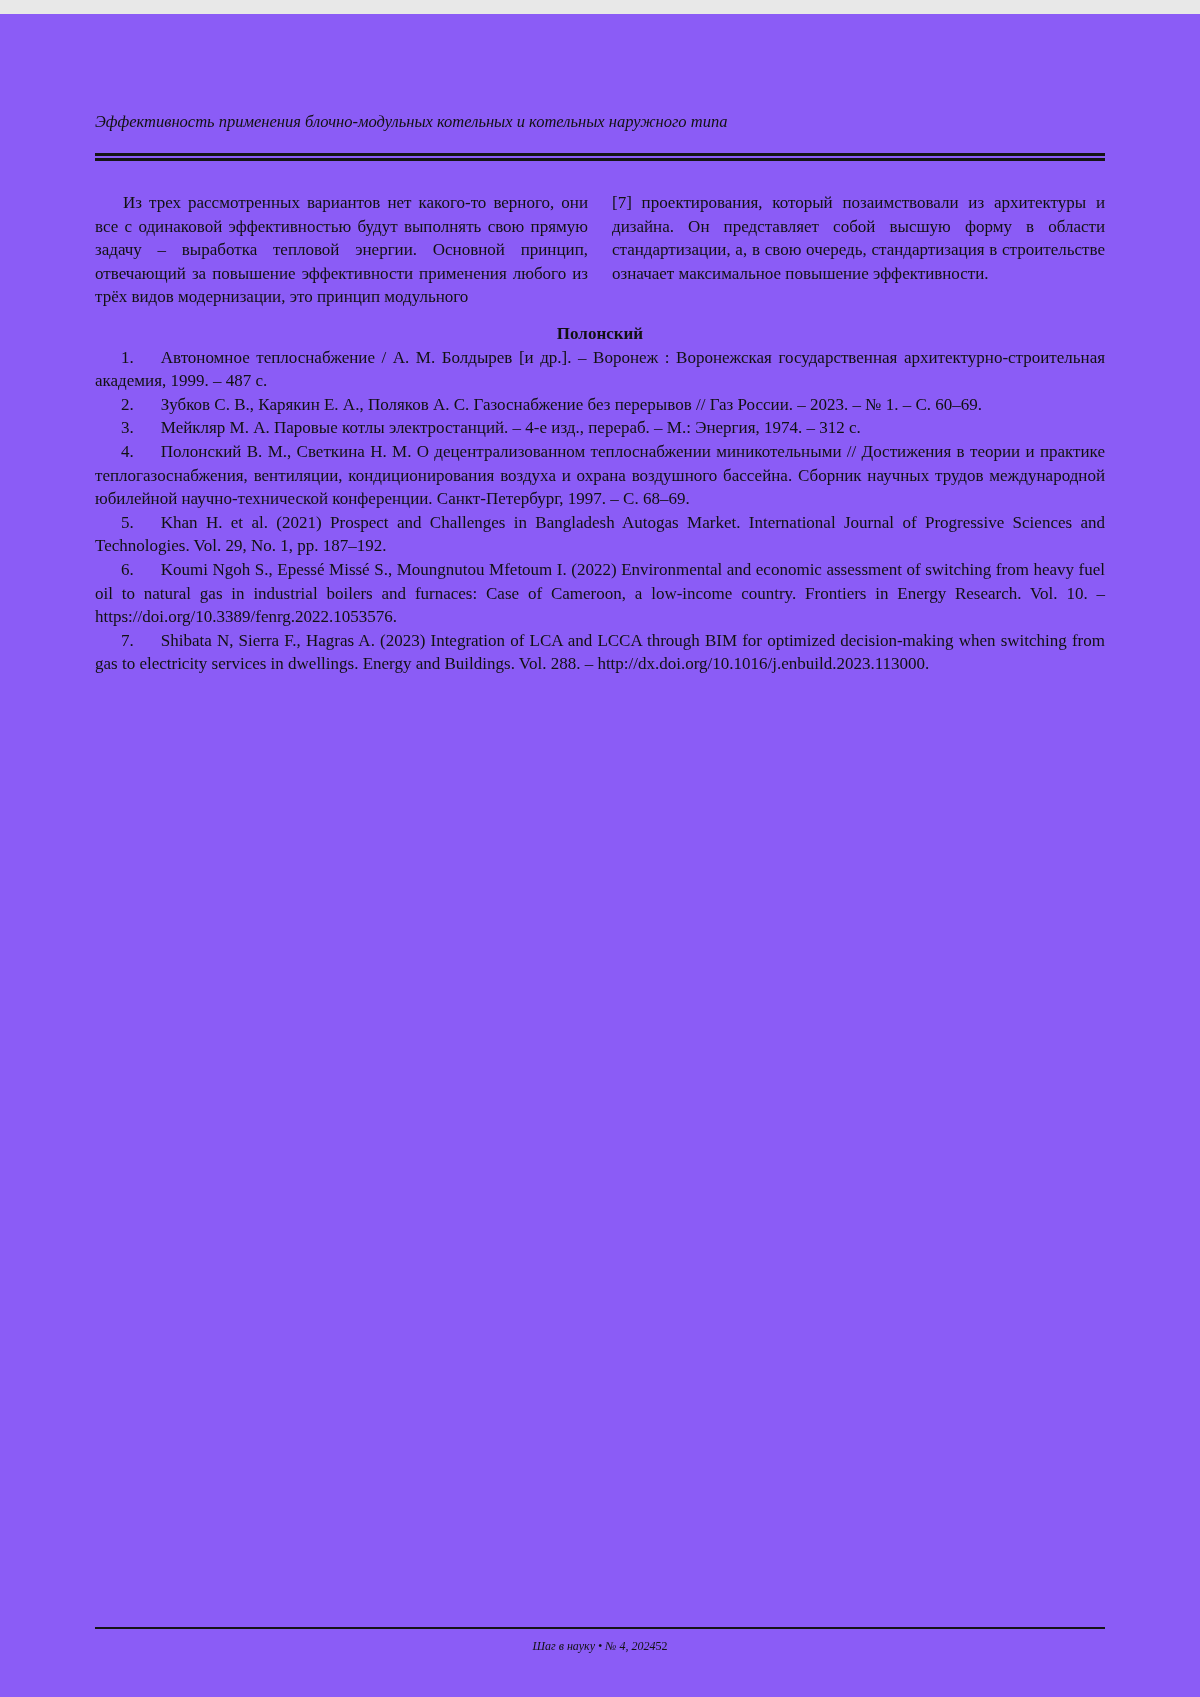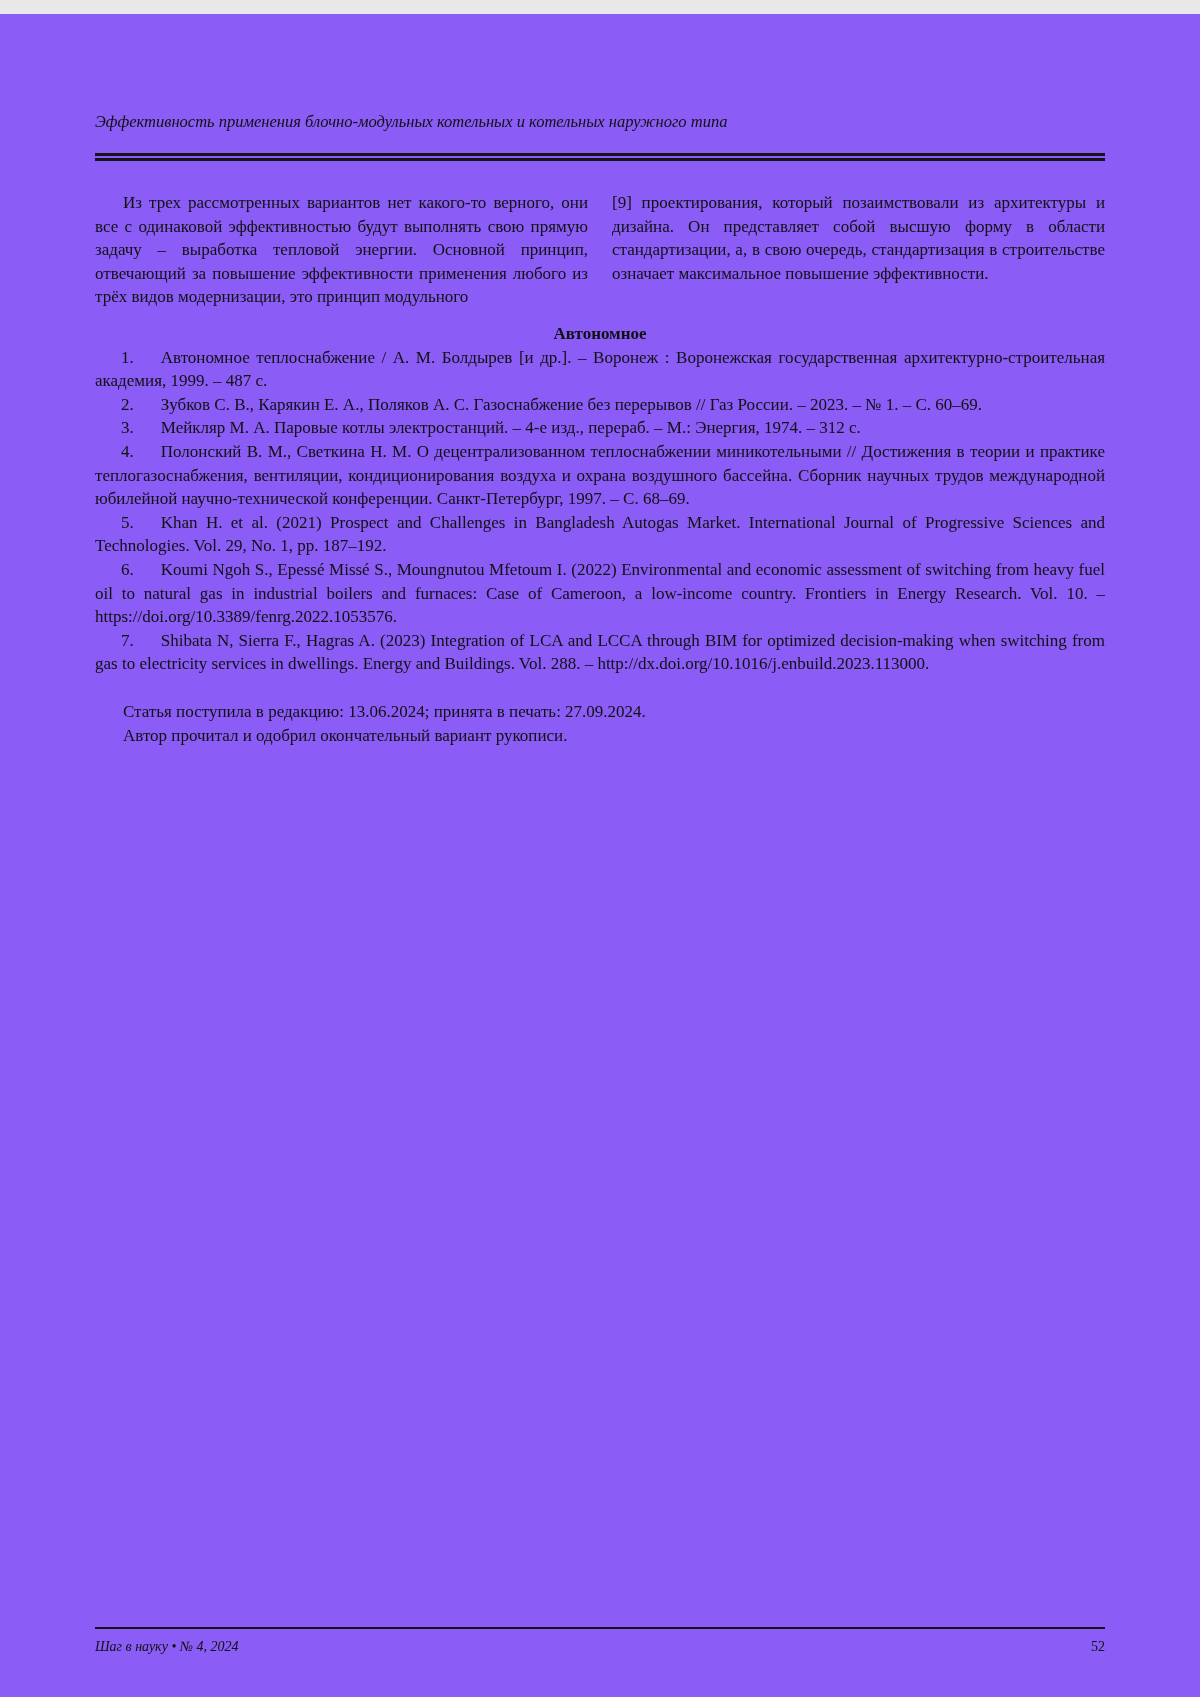--- a/index.html
+++ b/index.html
@@ -65,43 +65,43 @@
     text-align: left;
   }
   .footer {
     position: absolute;
     left: 95px;
     right: 95px;
     top: 1613px;
     border-top: 2.5px solid #151515;
     padding-top: 10px;
     display: flex;
-    justify-content: space-between;
+    justify-content: center;
     align-items: baseline;
-    font-size: 14px;
+    font-size: 12px;
   }
   .footer-left { font-style: italic; }
   .footer-page { font-style: normal; }
 </style>
 </head>
 <body>
 
 <div class="page">
   <div class="content">
 
     <div class="running-title">Эффективность применения блочно-модульных котельных и котельных наружного типа</div>
 
     <div class="double-rule"></div>
 
     <div class="two-col">
       <p class="col col-left">Из трех рассмотренных вариантов нет какого-то верного, они все с одинаковой эффективностью будут выполнять свою прямую задачу – выработка тепловой энергии. Основной принцип, отвечающий за повышение эффективности применения любого из трёх видов модернизации, это принцип модульного</p>
-      <p class="col col-right">[9] проектирования, который позаимствовали из архитектуры и дизайна. Он представляет собой высшую форму в области стандартизации, а, в свою очередь, стандартизация в строительстве означает максимальное повышение эффективности.</p>
+      <p class="col col-right">[7] проектирования, который позаимствовали из архитектуры и дизайна. Он представляет собой высшую форму в области стандартизации, а, в свою очередь, стандартизация в строительстве означает максимальное повышение эффективности.</p>
     </div>
 
-    <h3 class="ref-heading">Автономное</h3>
+    <h3 class="ref-heading">Полонский</h3>
 
     <div>
       <p class="ref">
         <span class="ref-num">1.</span><span>Автономное теплоснабжение / А. М. Болдырев [и др.]. – Воронеж : Воронежская государственная архитектурно-строительная академия, 1999. – 487 с.</span>
       </p>
       <p class="ref">
         <span class="ref-num">2.</span><span>Зубков С. В., Карякин Е. А., Поляков А. С. Газоснабжение без перерывов // Газ России. – 2023. – № 1. – С. 60–69.</span>
       </p>
       <p class="ref">
         <span class="ref-num">3.</span><span>Мейкляр М. А. Паровые котлы электростанций. – 4-е изд., перераб. – М.: Энергия, 1974. – 312 с.</span>
@@ -113,24 +113,20 @@
         <span class="ref-num">5.</span><span>Khan H. et al. (2021) Prospect and Challenges in Bangladesh Autogas Market. International Journal of Progressive Sciences and Technologies. Vol. 29, No. 1, pp. 187–192.</span>
       </p>
       <p class="ref">
         <span class="ref-num">6.</span><span>Koumi Ngoh S., Epessé Missé S., Moungnutou Mfetoum I. (2022) Environmental and economic assessment of switching from heavy fuel oil to natural gas in industrial boilers and furnaces: Case of Cameroon, a low-income country. Frontiers in Energy Research. Vol. 10. – https://doi.org/10.3389/fenrg.2022.1053576.</span>
       </p>
       <p class="ref">
         <span class="ref-num">7.</span><span>Shibata N, Sierra F., Hagras A. (2023) Integration of LCA and LCCA through BIM for optimized decision-making when switching from gas to electricity services in dwellings. Energy and Buildings. Vol. 288. – http://dx.doi.org/10.1016/j.enbuild.2023.113000.</span>
       </p>
     </div>
 
-    <div class="closing-block">
-      <p class="closing">Статья поступила в редакцию: 13.06.2024; принята в печать: 27.09.2024.</p>
-      <p class="closing">Автор прочитал и одобрил окончательный вариант рукописи.</p>
-    </div>
 
   </div>
 
   <div class="footer">
     <span class="footer-left">Шаг в науку • № 4, 2024</span>
     <span class="footer-page">52</span>
   </div>
 </div>
 
 </body></html>

